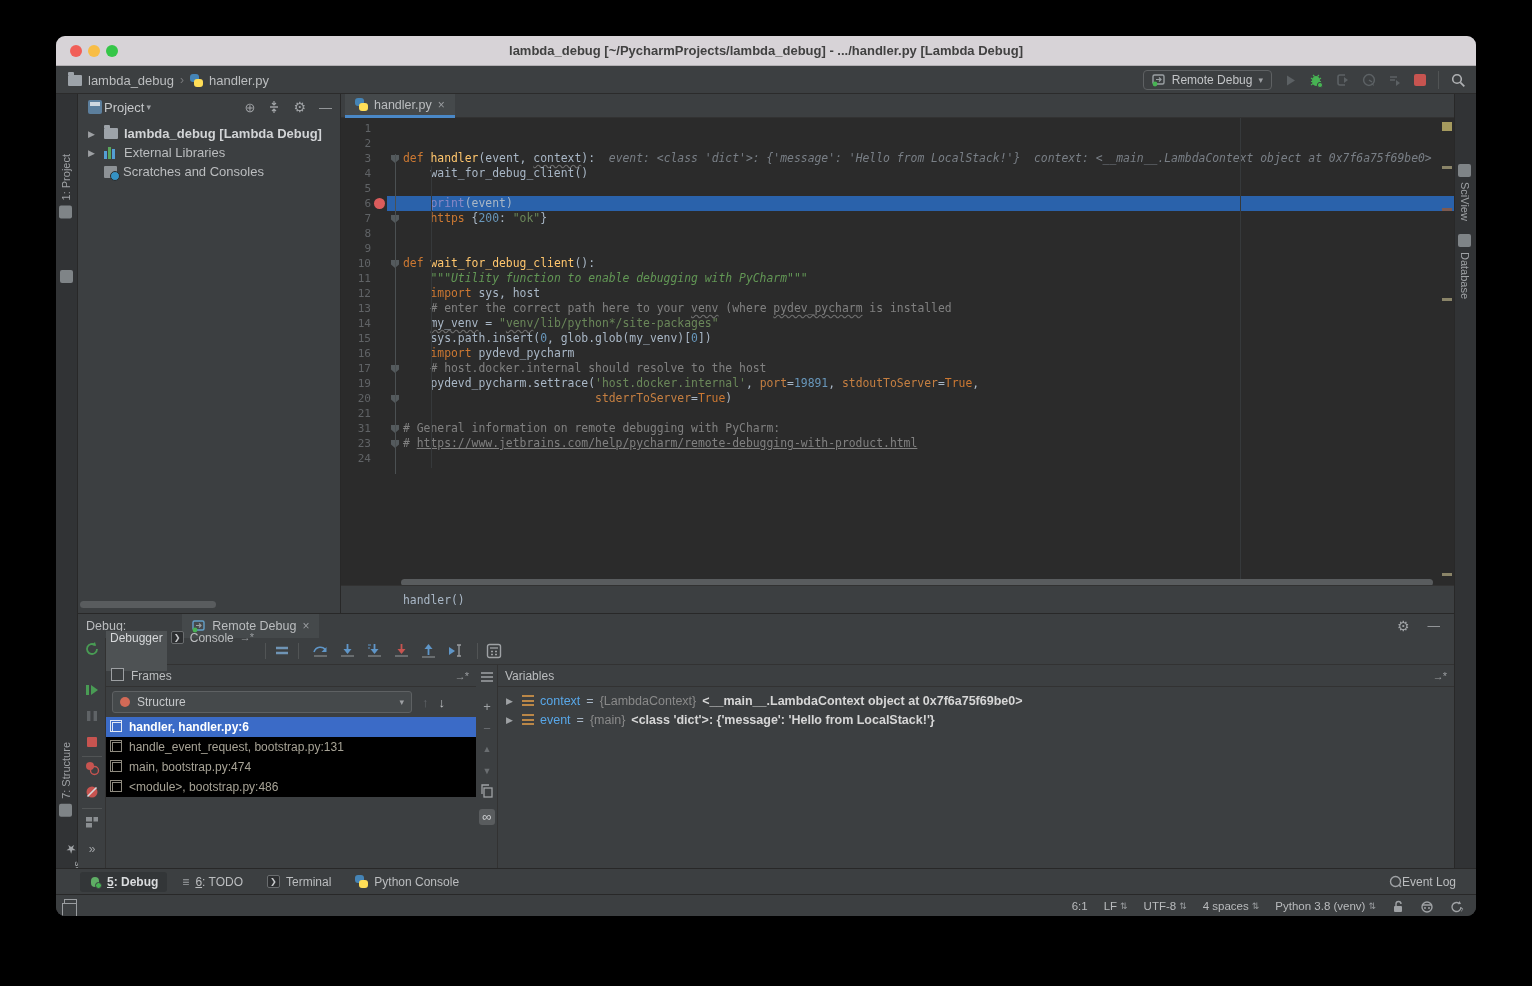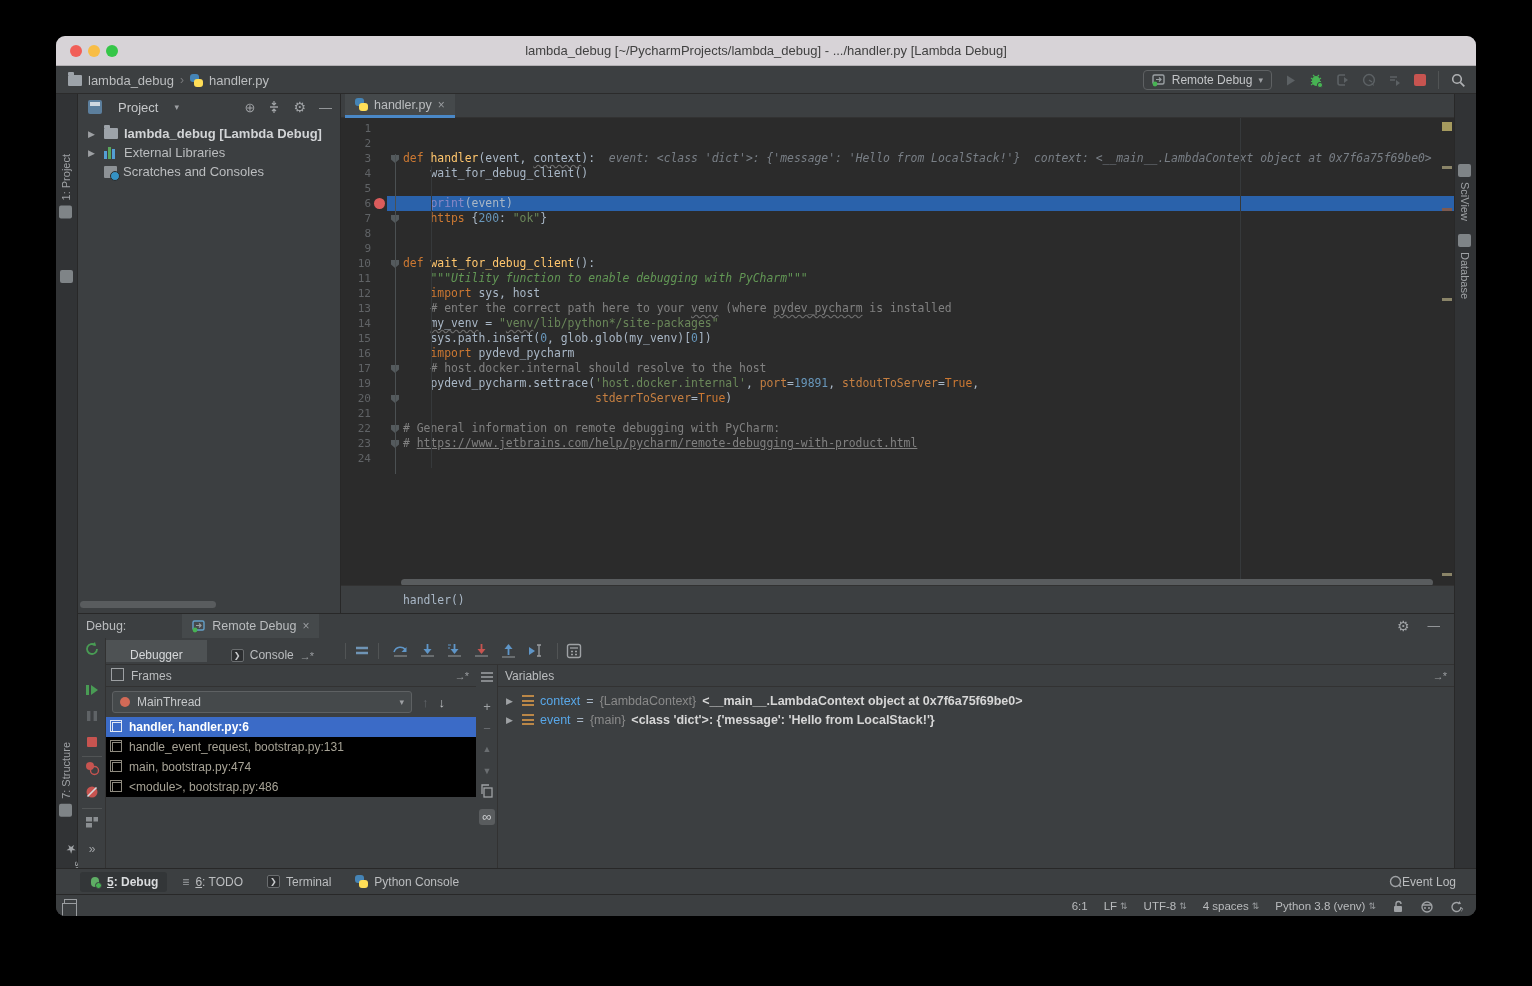--- a/index.html
+++ b/index.html
@@ -3,41 +3,41 @@
 <meta charset="utf-8">
 <style>
   html,body{margin:0;padding:0;background:#000;width:1532px;height:986px;font-family:"Liberation Sans",sans-serif;}
   *{box-sizing:border-box;}
   .window{position:absolute;left:56px;top:36px;width:1420px;height:880px;border-radius:9px;overflow:hidden;background:#3c3f41;}
   .abs{position:absolute;}
 
   
   .titlebar{left:0;top:0;width:1420px;height:30px;background:#d7d3d7;border-bottom:1px solid #b3b0b3;}
   .tl{position:absolute;top:9px;width:12px;height:12px;border-radius:50%;}
-  .title-text{position:absolute;left:0;right:0;top:0;height:30px;line-height:30px;text-align:center;font-size:13px;font-weight:normal;color:#414141;}
+  .title-text{position:absolute;left:0;right:0;top:0;height:30px;line-height:30px;text-align:center;font-size:13px;font-weight:bold;color:#414141;}
 
   
   .navbar{left:0;top:30px;width:1420px;height:28px;background:#3c3f41;border-bottom:1px solid #2b2b2b;}
   .crumbs{position:absolute;left:12px;top:0;height:28px;display:flex;align-items:center;gap:6px;font-size:13px;color:#bbbdbf;justify-content:center;}
   .crumb-sep{color:#77797b;font-size:12px;}
   .nav-right{position:absolute;right:10px;top:0;height:28px;display:flex;align-items:center;gap:12px;}
   .runbox{display:flex;align-items:center;gap:6px;border:1px solid #5e6163;border-radius:4px;padding:2px 8px;height:20px;font-size:12px;color:#c3c5c7;}
   .vdiv{width:1px;height:18px;background:#515455;}
 
   
   .stripe-l{left:0;top:58px;width:22px;height:774px;background:#313335;border-right:1px solid #282828;}
   .stripe-r{left:1398px;top:58px;width:22px;height:774px;background:#313335;border-left:1px solid #282828;}
   .vlab-l{position:absolute;writing-mode:vertical-rl;transform:rotate(180deg);font-size:11px;color:#9fa2a5;display:flex;align-items:center;gap:5px;left:3px;}
   .vlab-r{position:absolute;writing-mode:vertical-rl;font-size:11px;color:#9fa2a5;display:flex;align-items:center;gap:5px;left:3px;}
   .mini-ic{width:13px;height:13px;background:#7f8487;border-radius:2px;display:inline-block;}
   .star{color:#9fa2a5;font-size:12px;}
 
   
   .project{left:22px;top:58px;width:263px;height:519px;background:#3c3f41;border-right:1px solid #282828;}
-  .proj-head{position:absolute;left:0;top:0;width:100%;height:26px;display:flex;align-items:center;gap:16px;padding-left:10px;font-size:13px;color:#c6c8ca;}
+  .proj-head{position:absolute;left:0;top:0;width:100%;height:26px;display:flex;align-items:center;gap:2px;padding-left:10px;font-size:13px;color:#c6c8ca;}
   .proj-ic{width:14px;height:14px;background:#5c7f9d;border-radius:2px;position:relative;}
   .proj-ic::after{content:"";position:absolute;left:2px;top:2px;width:10px;height:4px;background:#cfd8e0;}
   .caret{color:#9da0a3;font-size:9px;}
   .ph-icons{position:absolute;right:8px;top:0;height:26px;display:flex;align-items:center;gap:13px;color:#9fa2a5;}
   .tree{position:absolute;left:0;top:30px;width:100%;font-size:13px;color:#bbbdbf;}
   .trow{height:19px;display:flex;align-items:center;gap:6px;padding-left:10px;}
   .trow .arrow{width:10px;color:#9da0a3;font-size:9px;}
   .folder-ic{width:14px;height:11px;background:#9da3a9;border-radius:1px;position:relative;}
   .folder-ic::before{content:"";position:absolute;left:0;top:-3px;width:6px;height:3px;background:#9da3a9;border-radius:1px 1px 0 0;}
   .lib-ic{width:14px;height:12px;display:flex;align-items:flex-end;gap:1px;}
@@ -71,21 +71,21 @@
   .foldline{position:absolute;width:1px;background:#4b5052;}
   .stripe-mark{position:absolute;left:1101px;width:10px;}
   .ctxline{position:absolute;left:0;top:491px;width:100%;height:28px;background:#3c3f41;border-top:1px solid #323232;font-family:"DejaVu Sans Mono",monospace;font-size:11.4px;color:#a9b7c6;line-height:28px;padding-left:62px;}
 
   
   .debug{left:22px;top:577px;width:1376px;height:255px;background:#3c3f41;border-top:1px solid #282828;}
   .dbg-head{position:absolute;left:0;top:0;width:100%;height:24px;display:flex;align-items:center;font-size:12.5px;color:#bbbdbf;}
   .dbg-tab{display:flex;align-items:center;gap:6px;background:#45494b;height:24px;padding:0 10px;margin-left:56px;}
   .dbg-head-right{position:absolute;right:14px;top:0;height:24px;display:flex;align-items:center;gap:18px;color:#9fa2a5;}
   .dbg-toolbar{position:absolute;left:28px;top:24px;width:1348px;height:27px;border-bottom:1px solid #323232;display:flex;align-items:center;font-size:12px;color:#bbbdbf;}
-  .dtab{height:22px;display:flex;align-items:flex-end;gap:6px;padding:0 24px;}
+  .dtab{height:40px;display:flex;align-items:flex-start;gap:6px;padding:0 4px;}
   .dtab.sel{background:#4e5254;color:#d6d8da;}
   .console-ic,.term-ic{width:13px;height:13px;background:#2d2f31;border:1px solid #6a6d6f;border-radius:2px;color:#c7c9cb;font-size:8px;line-height:11px;text-align:center;}
   .pinup{color:#9a9da0;font-size:11px;letter-spacing:-1px;}
   .tb-sep{width:1px;height:16px;background:#515455;margin:0 8px;}
   .stepic{width:17px;height:16px;margin:0 5px;position:relative;}
   .vtoolbar{position:absolute;left:0;top:24px;width:28px;height:231px;border-right:1px solid #323232;}
   .vtb-ic{position:absolute;left:6px;width:16px;height:16px;}
   .vtb-sep{position:absolute;left:4px;width:20px;height:1px;background:#515455;}
 
   .frames{position:absolute;left:28px;top:51px;width:370px;height:204px;}
@@ -286,21 +286,21 @@
         <div class="cl"><span class="ln">11</span><span class="bpcell"></span><span class="foldcell"></span><span class="ctext"><span class="pl">    </span><span class="ds">"""Utility function to enable debugging with PyCharm"""</span></span></div>
         <div class="cl"><span class="ln">12</span><span class="bpcell"></span><span class="foldcell"></span><span class="ctext"><span class="pl">    </span><span class="kw">import </span><span class="pl">sys, host</span></span></div>
         <div class="cl"><span class="ln">13</span><span class="bpcell"></span><span class="foldcell"></span><span class="ctext"><span class="pl">    </span><span class="cm"># enter the correct path here to your </span><span class="cm sq">venv</span><span class="cm"> (where </span><span class="cm sq">pydev_pycharm</span><span class="cm"> is installed</span></span></div>
         <div class="cl"><span class="ln">14</span><span class="bpcell"></span><span class="foldcell"></span><span class="ctext"><span class="pl">    </span><span class="pl sq">my_venv</span><span class="pl"> = </span><span class="st">"</span><span class="st sq">venv</span><span class="st">/lib/python*/site-packages"</span></span></div>
         <div class="cl"><span class="ln">15</span><span class="bpcell"></span><span class="foldcell"></span><span class="ctext"><span class="pl">    sys.path.insert(</span><span class="nu">0</span><span class="pl">, glob.glob(my_venv)[</span><span class="nu">0</span><span class="pl">])</span></span></div>
         <div class="cl"><span class="ln">16</span><span class="bpcell"></span><span class="foldcell"></span><span class="ctext"><span class="pl">    </span><span class="kw">import </span><span class="pl">pydevd_pycharm</span></span></div>
         <div class="cl"><span class="ln">17</span><span class="bpcell"></span><span class="foldcell"><span class="foldmark"></span></span><span class="ctext"><span class="pl">    </span><span class="cm"># host.docker.internal should resolve to the host</span></span></div>
         <div class="cl"><span class="ln">19</span><span class="bpcell"></span><span class="foldcell"></span><span class="ctext"><span class="pl">    pydevd_pycharm.settrace(</span><span class="st">'host.docker.internal'</span><span class="pl">, </span><span class="na">port</span><span class="pl">=</span><span class="nu">19891</span><span class="pl">, </span><span class="na">stdoutToServer</span><span class="pl">=</span><span class="kw">True</span><span class="pl">,</span></span></div>
         <div class="cl"><span class="ln">20</span><span class="bpcell"></span><span class="foldcell"><span class="foldmark"></span></span><span class="ctext"><span class="pl">                            </span><span class="na">stderrToServer</span><span class="pl">=</span><span class="kw">True</span><span class="pl">)</span></span></div>
         <div class="cl"><span class="ln">21</span><span class="bpcell"></span><span class="foldcell"></span><span class="ctext"></span></div>
-        <div class="cl"><span class="ln">22</span><span class="bpcell"></span><span class="foldcell"><span class="foldmark"></span></span><span class="ctext"><span class="cm"># General information on remote debugging with PyCharm:</span></span></div>
+        <div class="cl"><span class="ln">31</span><span class="bpcell"></span><span class="foldcell"><span class="foldmark"></span></span><span class="ctext"><span class="cm"># General information on remote debugging with PyCharm:</span></span></div>
         <div class="cl"><span class="ln">23</span><span class="bpcell"></span><span class="foldcell"><span class="foldmark"></span></span><span class="ctext"><span class="cm"># </span><span class="cm lk">https://www.jetbrains.com/help/pycharm/remote-debugging-with-product.html</span></span></div>
         <div class="cl"><span class="ln">24</span><span class="bpcell"></span><span class="foldcell"></span><span class="ctext"></span></div>
       </div>
     <div class="guide" style="left:899px;top:24px;height:461px;"></div>
     <div class="guide" style="left:90px;top:72px;height:302px;"></div>
     <div class="foldline" style="left:54px;top:60px;height:320px;"></div>
 
     <div class="stripe-mark" style="top:28px;height:9px;background:#a59a5e;"></div>
     <div class="stripe-mark" style="top:72px;height:3px;background:#8a8468;"></div>
     <div class="stripe-mark" style="top:114px;height:3px;background:#7d5a50;"></div>
@@ -418,21 +418,21 @@
       <div class="pane-head">
         <span class="frames-ic"></span>
         <span>Frames</span>
         <span class="ph-right">
             <span class="pinup">→*</span>
           </span>
       </div>
       <div class="threadrow">
         <div class="threadsel">
           <span class="tdot"></span>
-          <span>MainThread</span>
+          <span>Structure</span>
           <span class="caret" style="margin-left:auto;">▾</span>
         </div>
         <span class="updn" style="color:#62666a;">↑</span>
         <span class="updn" style="color:#c3c5c7;">↓</span>
       </div>
       <div class="flist" id="frames-list">
           <div class="frow sel">
             <span class="fic"></span>
             <span>handler, handler.py:6</span>
           </div>

